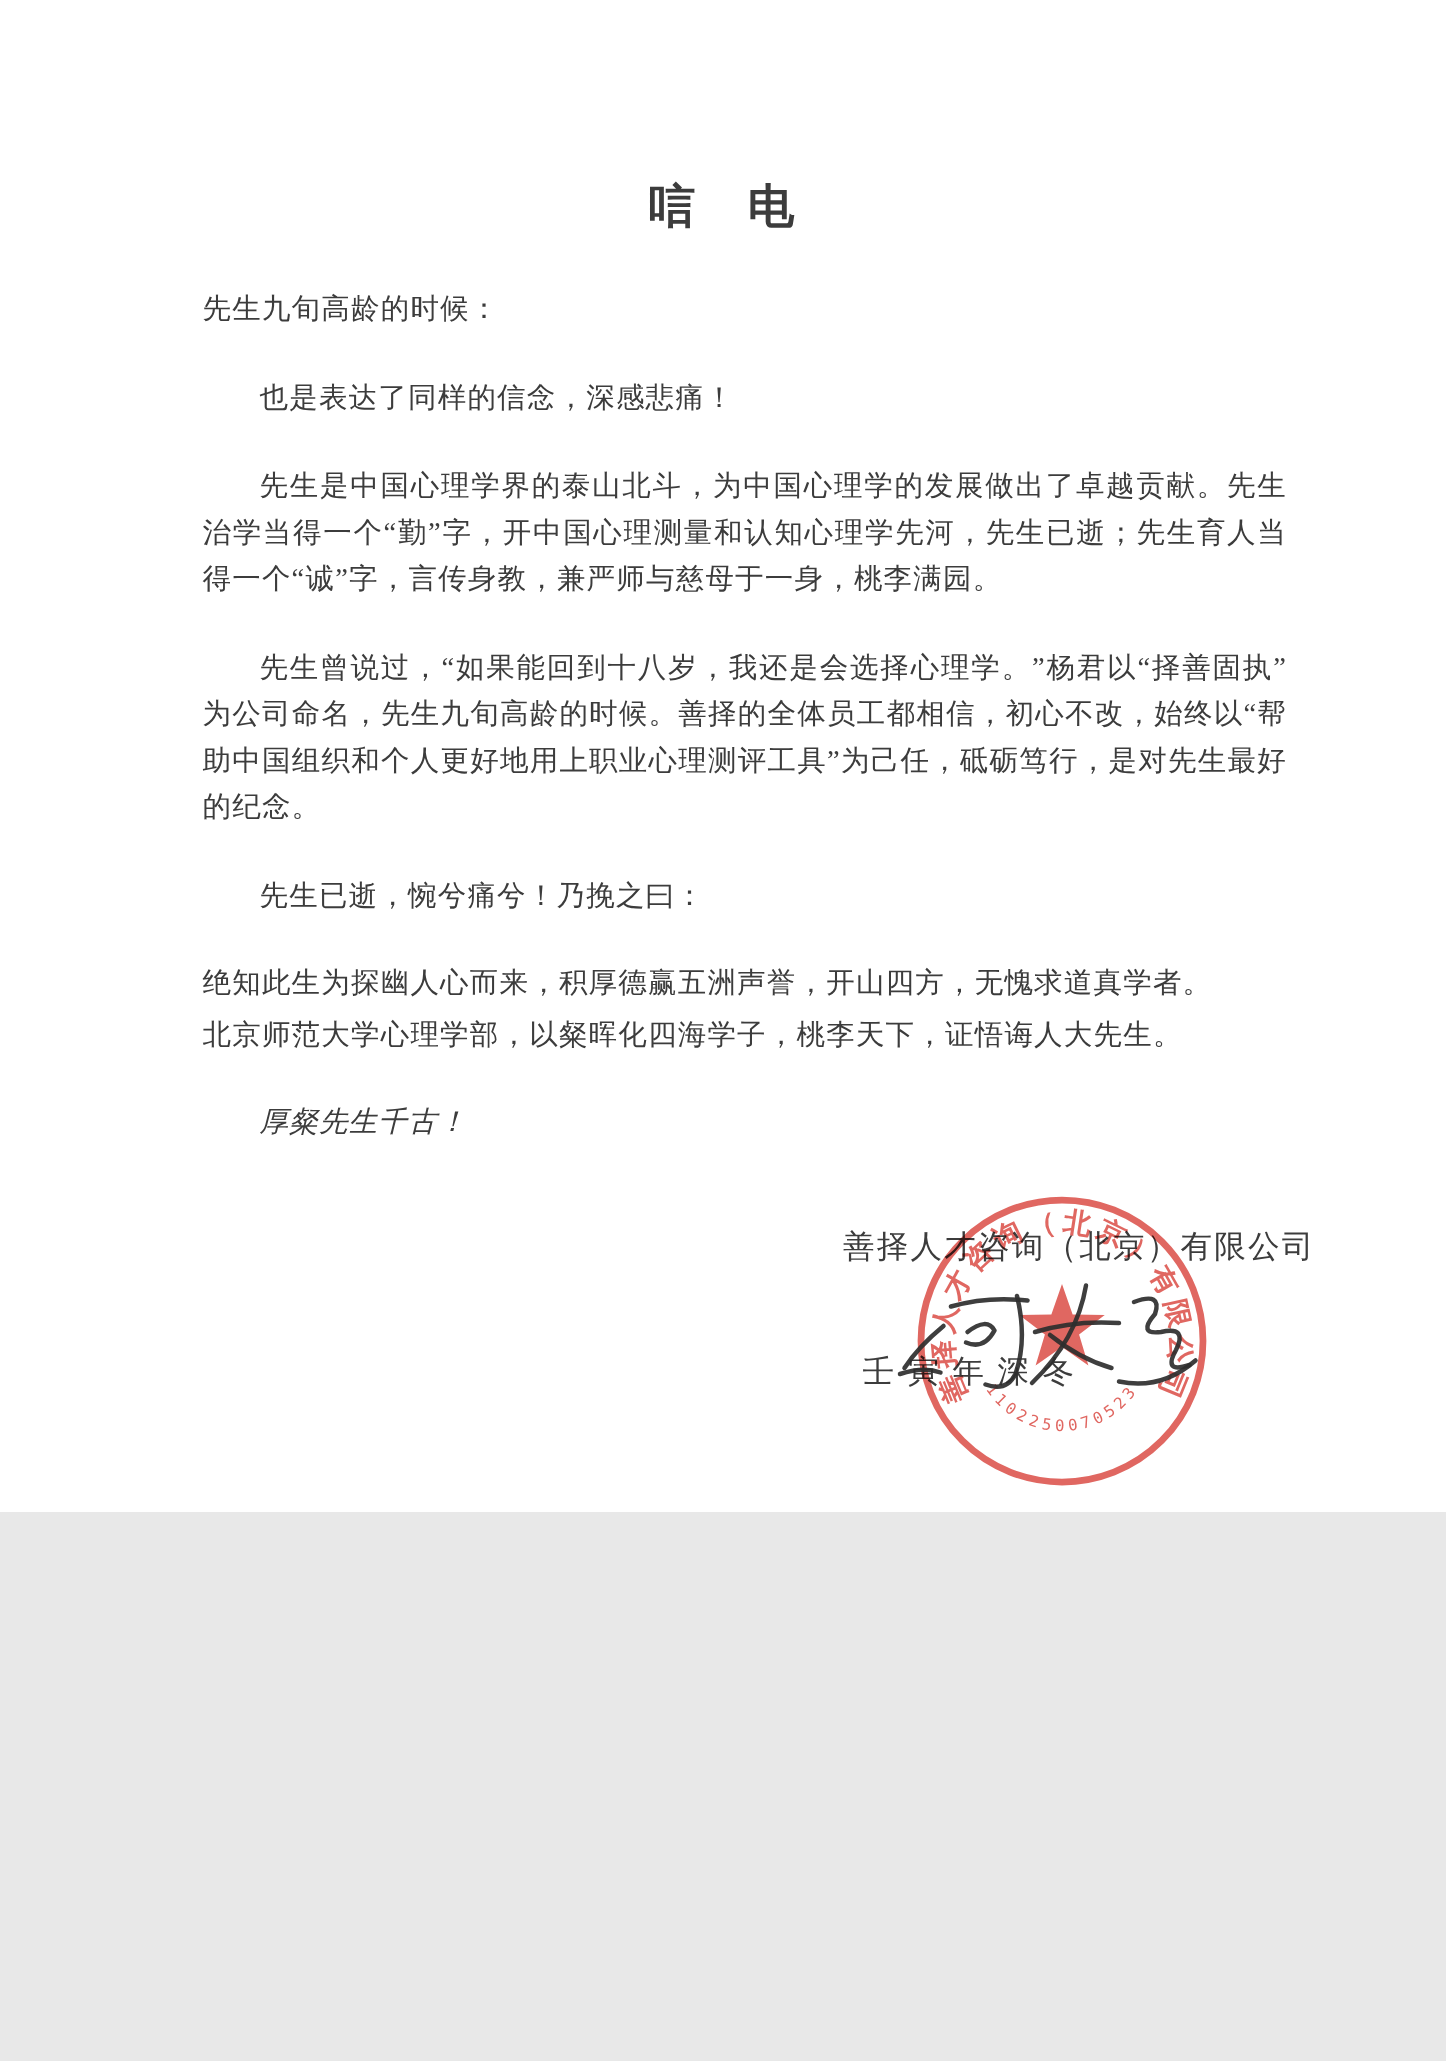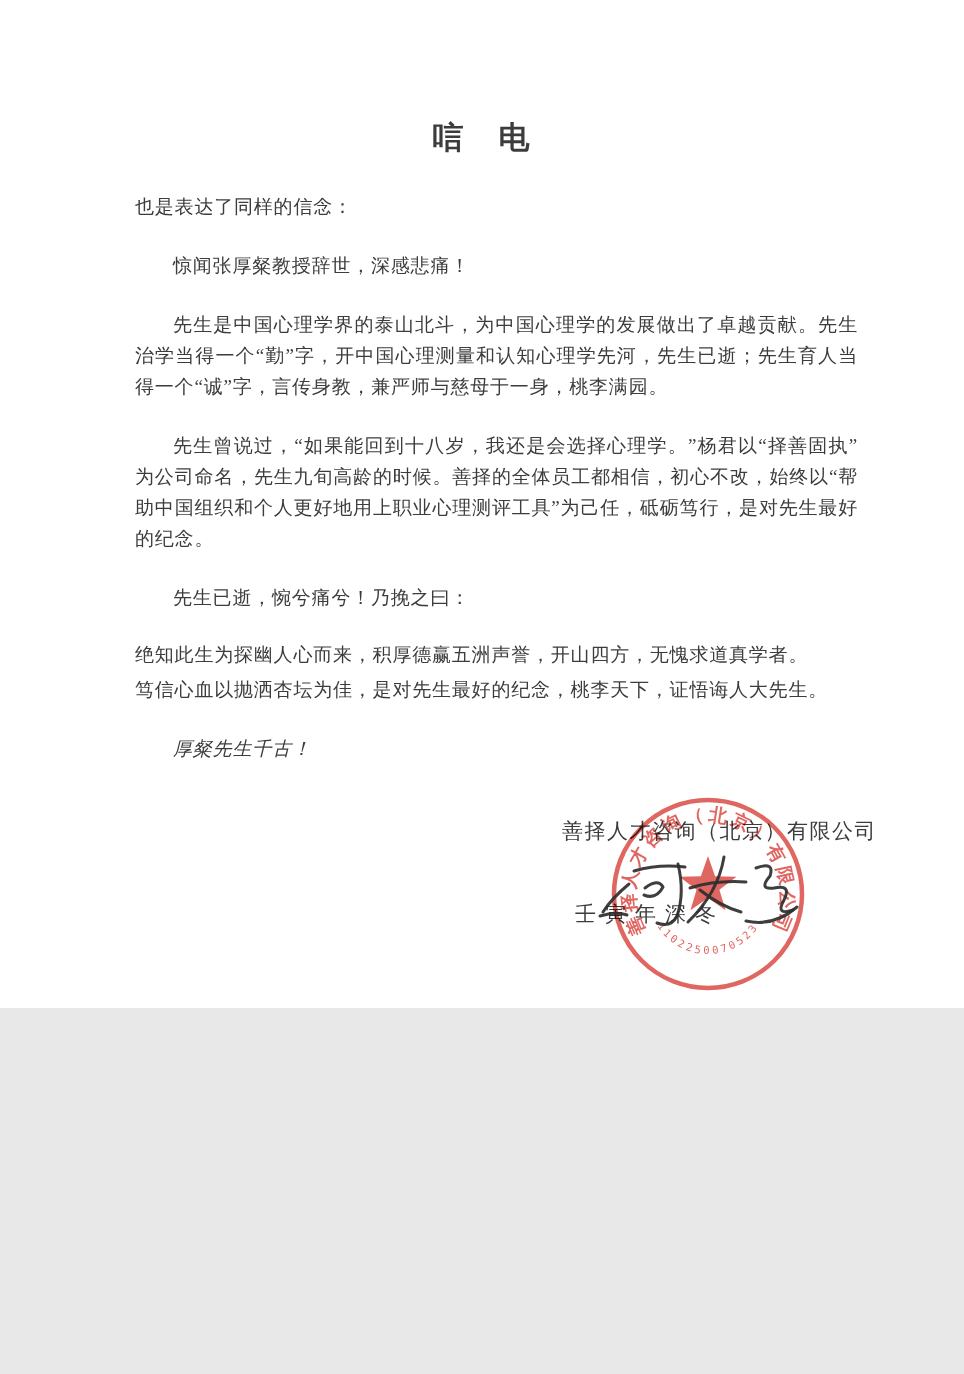--- a/index.html
+++ b/index.html
@@ -96,30 +96,30 @@
   }
 </style>
 </head>
 <body>
 
 <div class="page">
 
   <h1 class="doc-title">唁　电</h1>
 
   <div class="doc-body">
-    <p class="recipient">也是表达了同样的信念：</p>
+    <p class="recipient">先生九旬高龄的时候：</p>
 
-    <p class="para">惊闻张厚粲教授辞世，深感悲痛！</p>
+    <p class="para">也是表达了同样的信念，深感悲痛！</p>
     <p class="para">先生是中国心理学界的泰山北斗，为中国心理学的发展做出了卓越贡献。先生治学当得一个“勤”字，开中国心理测量和认知心理学先河，先生已逝；先生育人当得一个“诚”字，言传身教，兼严师与慈母于一身，桃李满园。</p>
     <p class="para">先生曾说过，“如果能回到十八岁，我还是会选择心理学。”杨君以“择善固执”为公司命名，先生九旬高龄的时候。善择的全体员工都相信，初心不改，始终以“帮助中国组织和个人更好地用上职业心理测评工具”为己任，砥砺笃行，是对先生最好的纪念。</p>
     <p class="para">先生已逝，惋兮痛兮！乃挽之曰：</p>
 
     <div class="elegy">
       <p>绝知此生为探幽人心而来，积厚德赢五洲声誉，开山四方，无愧求道真学者。</p>
-      <p>笃信心血以抛洒杏坛为佳，是对先生最好的纪念，桃李天下，证悟诲人大先生。</p>
+      <p>北京师范大学心理学部，以粲晖化四海学子，桃李天下，证悟诲人大先生。</p>
     </div>
 
     <p class="closing">厚粲先生千古！</p>
   </div>
 
   <div class="signature-area">
 
     <div class="company-line">善择人才咨询（北京）有限公司</div>
 
     <div class="stamp-wrap">

